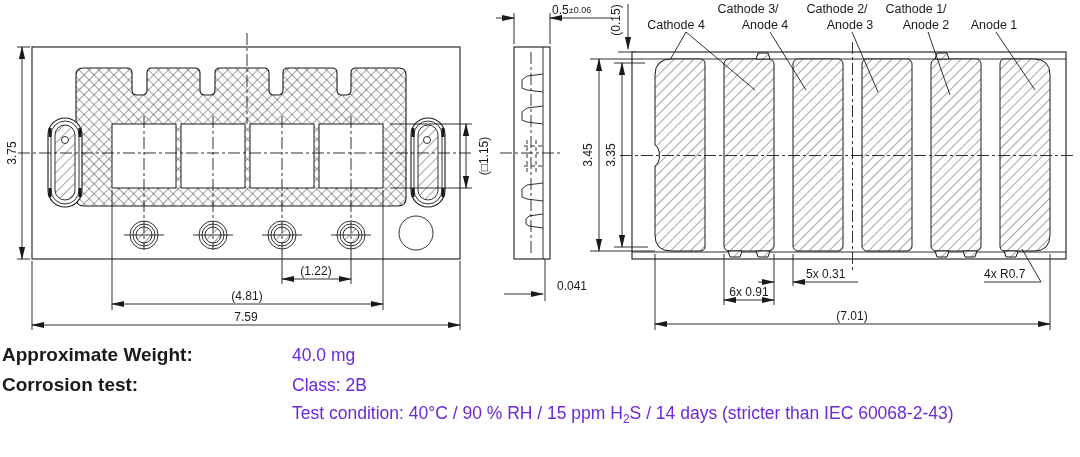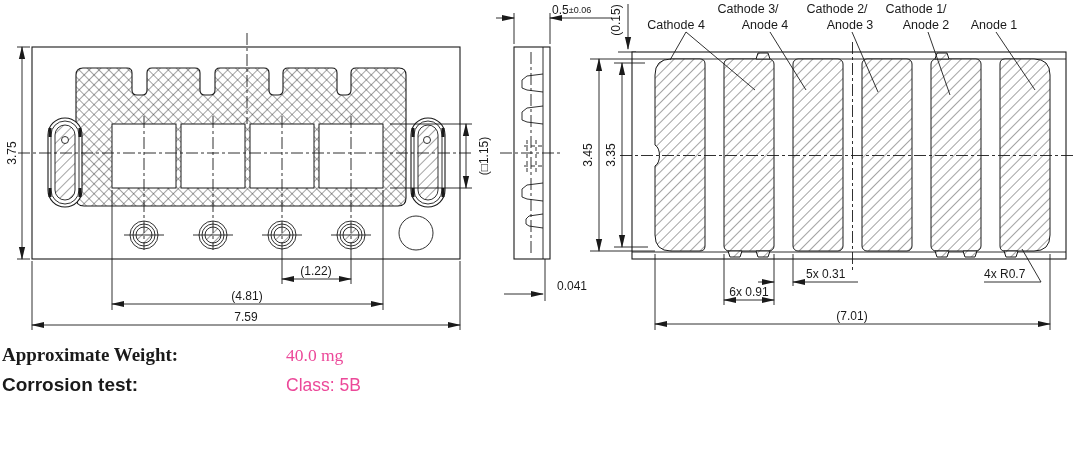--- a/index.html
+++ b/index.html
@@ -6,21 +6,21 @@
   body{width:1080px;height:457px;overflow:hidden;font-family:"Liberation Sans",sans-serif;}
   .page{position:relative;width:1080px;height:457px;background:#fff;}
   svg{display:block;}
   svg text{font-family:"Liberation Sans",sans-serif;fill:#1a1a1a;}
   .dim{font-size:12px;}
   .dim-small{font-size:9px;}
   .padlabel{font-size:12.5px;}
   .specs{position:absolute;left:0;top:341px;width:1080px;height:116px;}
   .spec-row{position:absolute;left:0;width:1080px;height:24px;white-space:nowrap;}
   .spec-label{position:absolute;left:2px;top:0;font-weight:bold;font-size:19px;color:#1a1a1a;}
-  .spec-value{position:absolute;left:286px;top:1px;font-size:17.5px;color:#ec4899;}
+  .spec-value{position:absolute;left:292px;top:1px;font-size:17.5px;color:#6d28d9;}
   .sub{font-size:12px;vertical-align:-4px;}
 </style>
 </head>
 <body>
 
 <div class="page">
 
 <svg width="1080" height="341" viewBox="0 0 1080 341">
   <defs>
     <marker id="arwE" markerWidth="13" markerHeight="9" refX="12" refY="4.5" orient="auto" markerUnits="userSpaceOnUse">
@@ -262,26 +262,29 @@
       <text class="dim" x="615" y="155" text-anchor="middle" transform="rotate(-90 615 155)">3.35</text>
       <text class="dim" x="852" y="320" text-anchor="middle">(7.01)</text>
       <text class="dim" x="749" y="296" text-anchor="middle">6x 0.91</text>
       <text class="dim" x="806" y="278">5x 0.31</text>
       <text class="dim" x="984" y="278">4x R0.7</text>
     </g>
   </g>
 </svg>
 
 <div class="specs">
-  <div class="spec-row" style="top:3px;font-family:Liberation Serif, serif;">
+  <div class="spec-row" style="top:3px;">
     <span class="spec-label">Approximate Weight:</span>
     <span class="spec-value">40.0 mg</span>
   </div>
   <div class="spec-row" style="top:33px;text-decoration:underline;">
     <span class="spec-label">Corrosion test:</span>
-    <span class="spec-value">Class: 5B</span>
+    <span class="spec-value">Class: 2B</span>
+  </div>
+  <div class="spec-row" style="top:61px;">
+    <span class="spec-value"><span>Test condition: 40°C / 90 % RH / 15 ppm H</span><span class="sub">2</span><span>S / 14 days (stricter than IEC 60068-2-43)</span></span>
   </div>
   <div class="spec-row" style="top:89px;margin-top:45px;">
     <span class="spec-label">ESD advice:</span>
   </div>
 </div>
 
 </div>
 
 </body></html>

